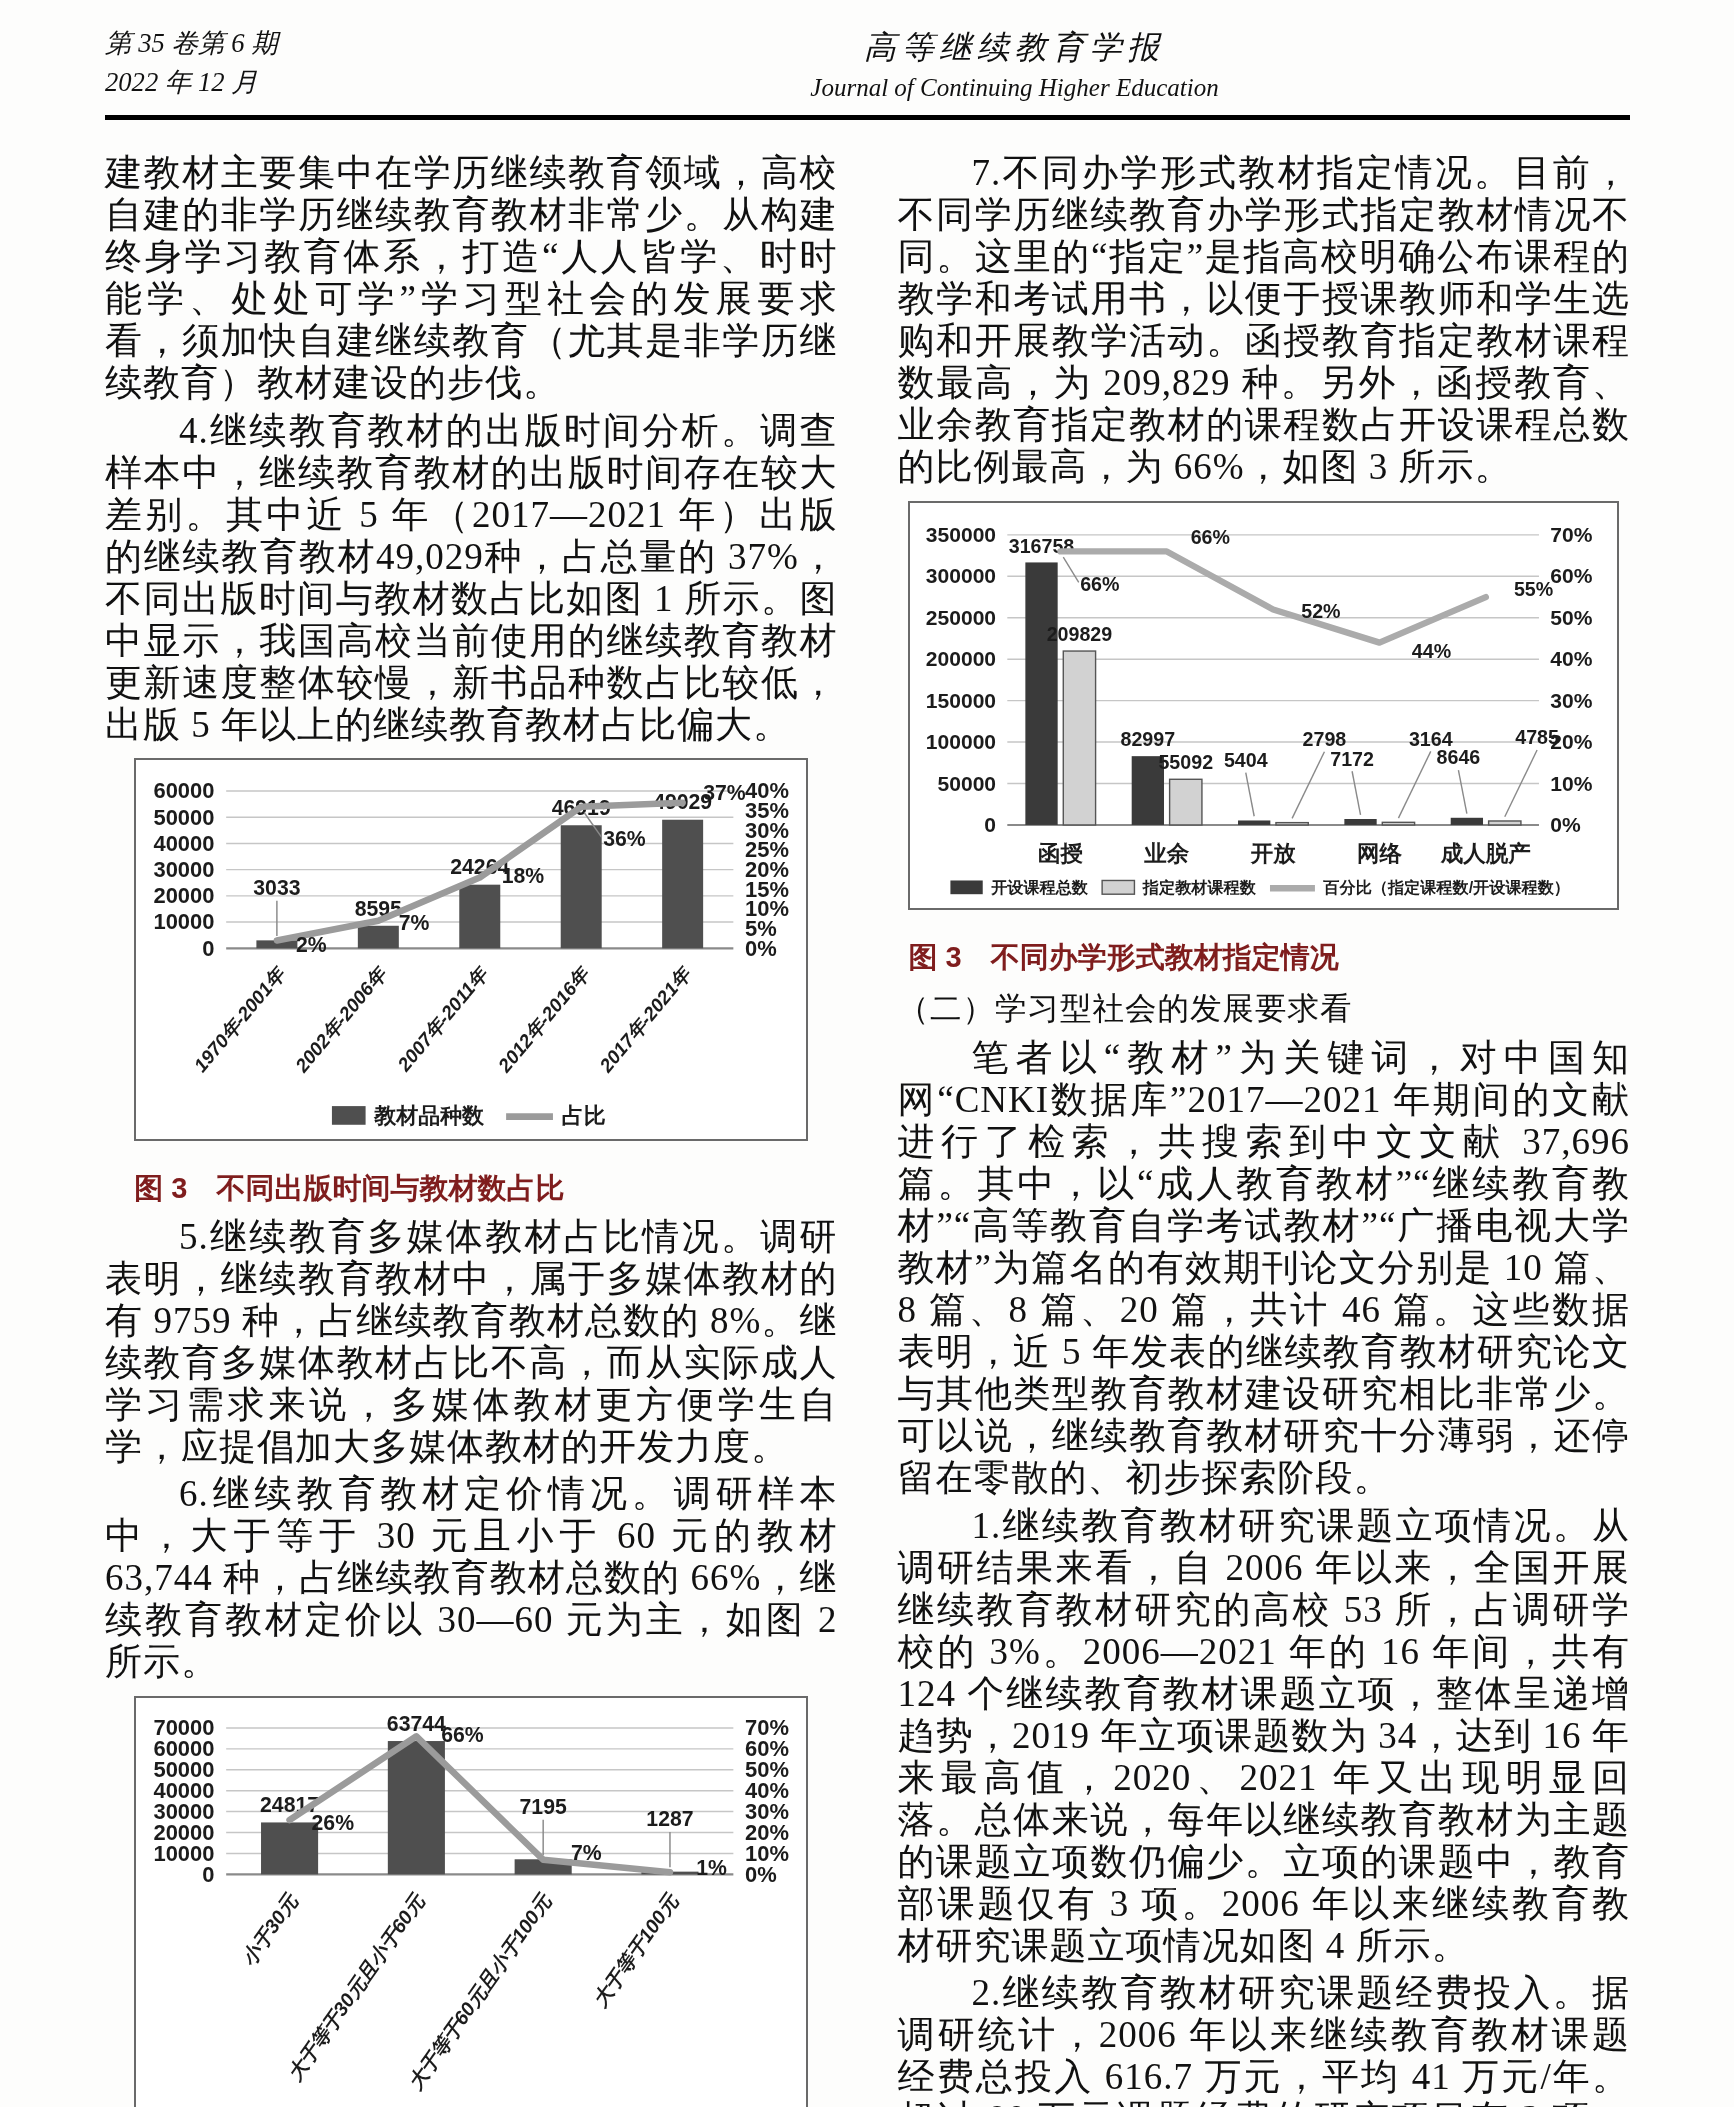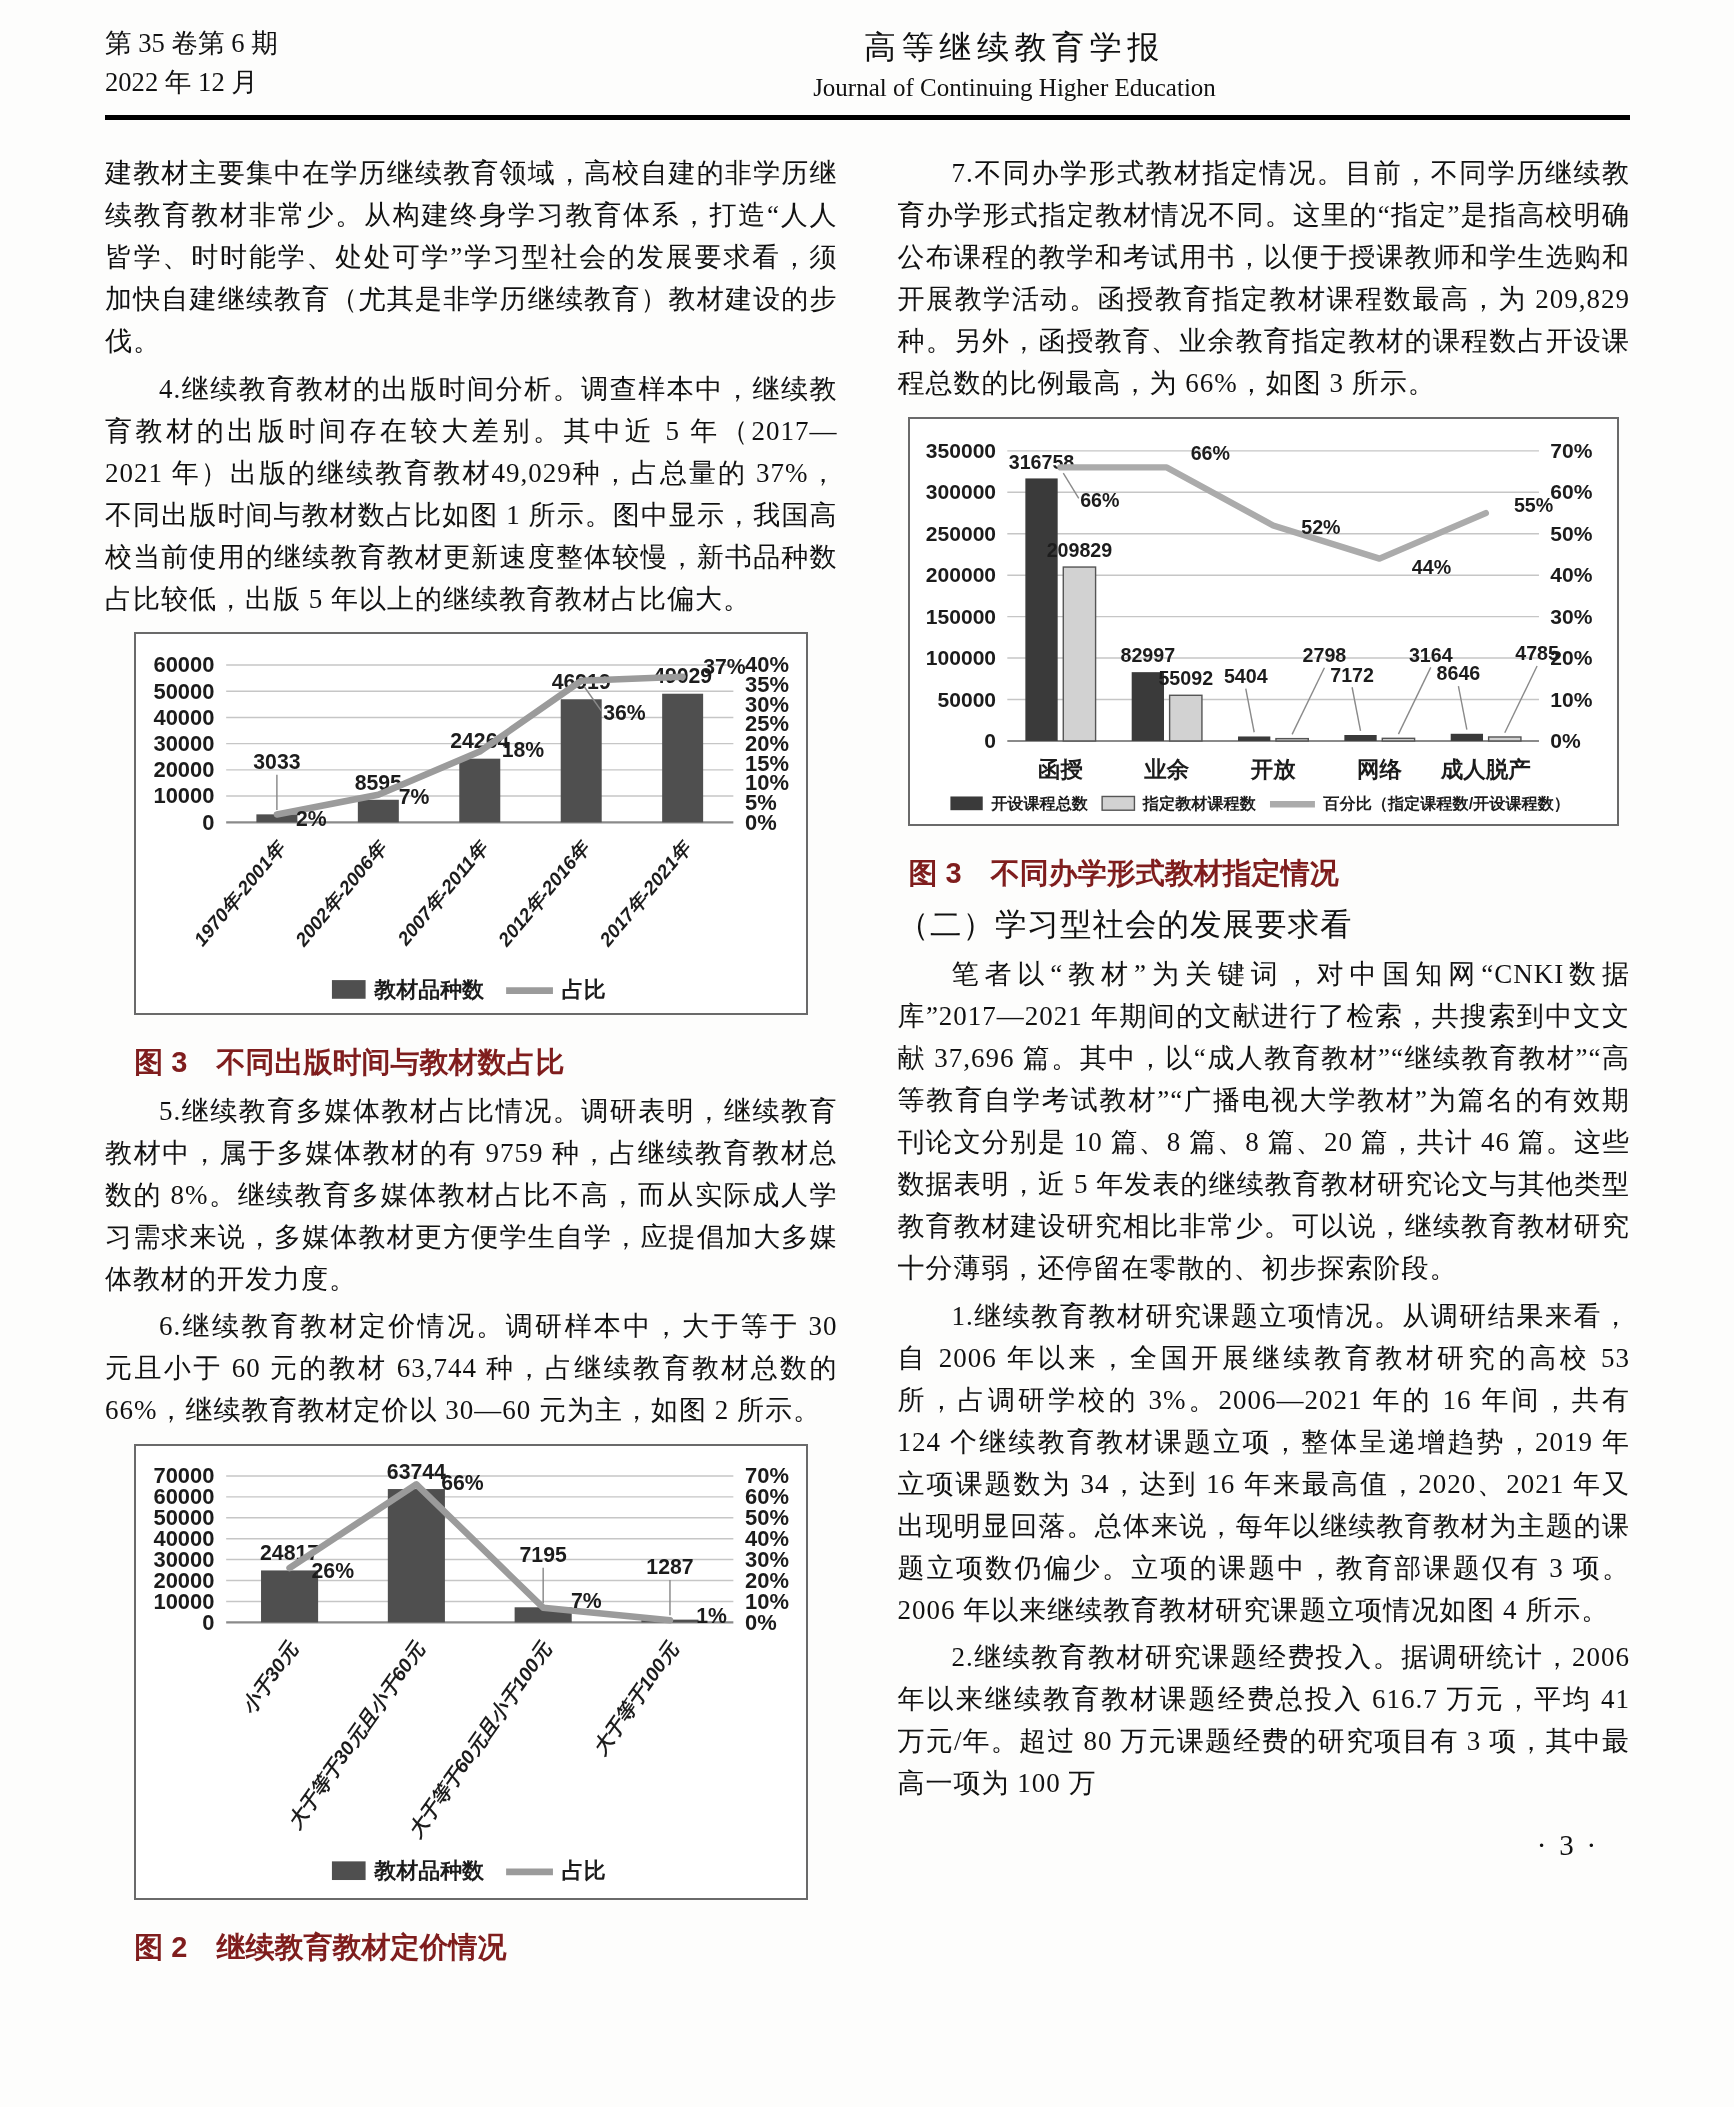--- a/index.html
+++ b/index.html
@@ -2,33 +2,33 @@
 <html style="font-size:11.2px"><head>
 <meta charset="utf-8">
 <style>
   html,body{margin:0;padding:0;background:#e8e8e8;}
   .page{
     width:1735px;height:2108px;background:#fdfdfc;box-sizing:border-box;
     padding:24px 105px 0 105px;position:relative;overflow:hidden;
     font-family:"Liberation Serif","DejaVu Serif",serif;color:#111;
   }
   
-  .phead{display:flex;justify-content:space-between;align-items:flex-start;}
+  .phead{display:flex;justify-content:space-between;align-items:flex-start;font-style:italic;}
   .hcol{line-height:1.45;font-size:26.6px;}
   .hcol.hl{text-align:left;width:294px;}
   .hcol.hr{text-align:right;width:294px;}
   .hcol.hc{text-align:center;flex:1;}
   .jtitle{font-size:32px;letter-spacing:5.6px;text-align:center;}
   .jsub{font-size:25px;}
   .rule{height:4.9px;background:#000;margin-top:8.4px;}
   
   .cols{display:flex;gap:60px;margin-top:32px;}
   .col{flex:1;min-width:0;}
   p.body{
-    margin:0 0 5.6px 0;font-size:27px;line-height:42px;letter-spacing:1px;
+    margin:0 0 5.6px 0;font-size:37px;line-height:42px;letter-spacing:1px;
     text-align:justify;text-indent:2em;
   }
   p.body.noindent{text-indent:0;}
   p.section-title{margin:9.8px 0 7px 0;font-size:31.5px;line-height:42px;text-indent:0;letter-spacing:1px;}
   
   figure{margin:12.6px auto 7px auto;}
   figure.f90{width:92%;}
   figure.f96{width:97%;}
   .chartbox{
     border:2.1px solid #6a6a6a;background:#fff;padding:8.4px 5.6px 4.2px 5.6px;box-sizing:border-box;

